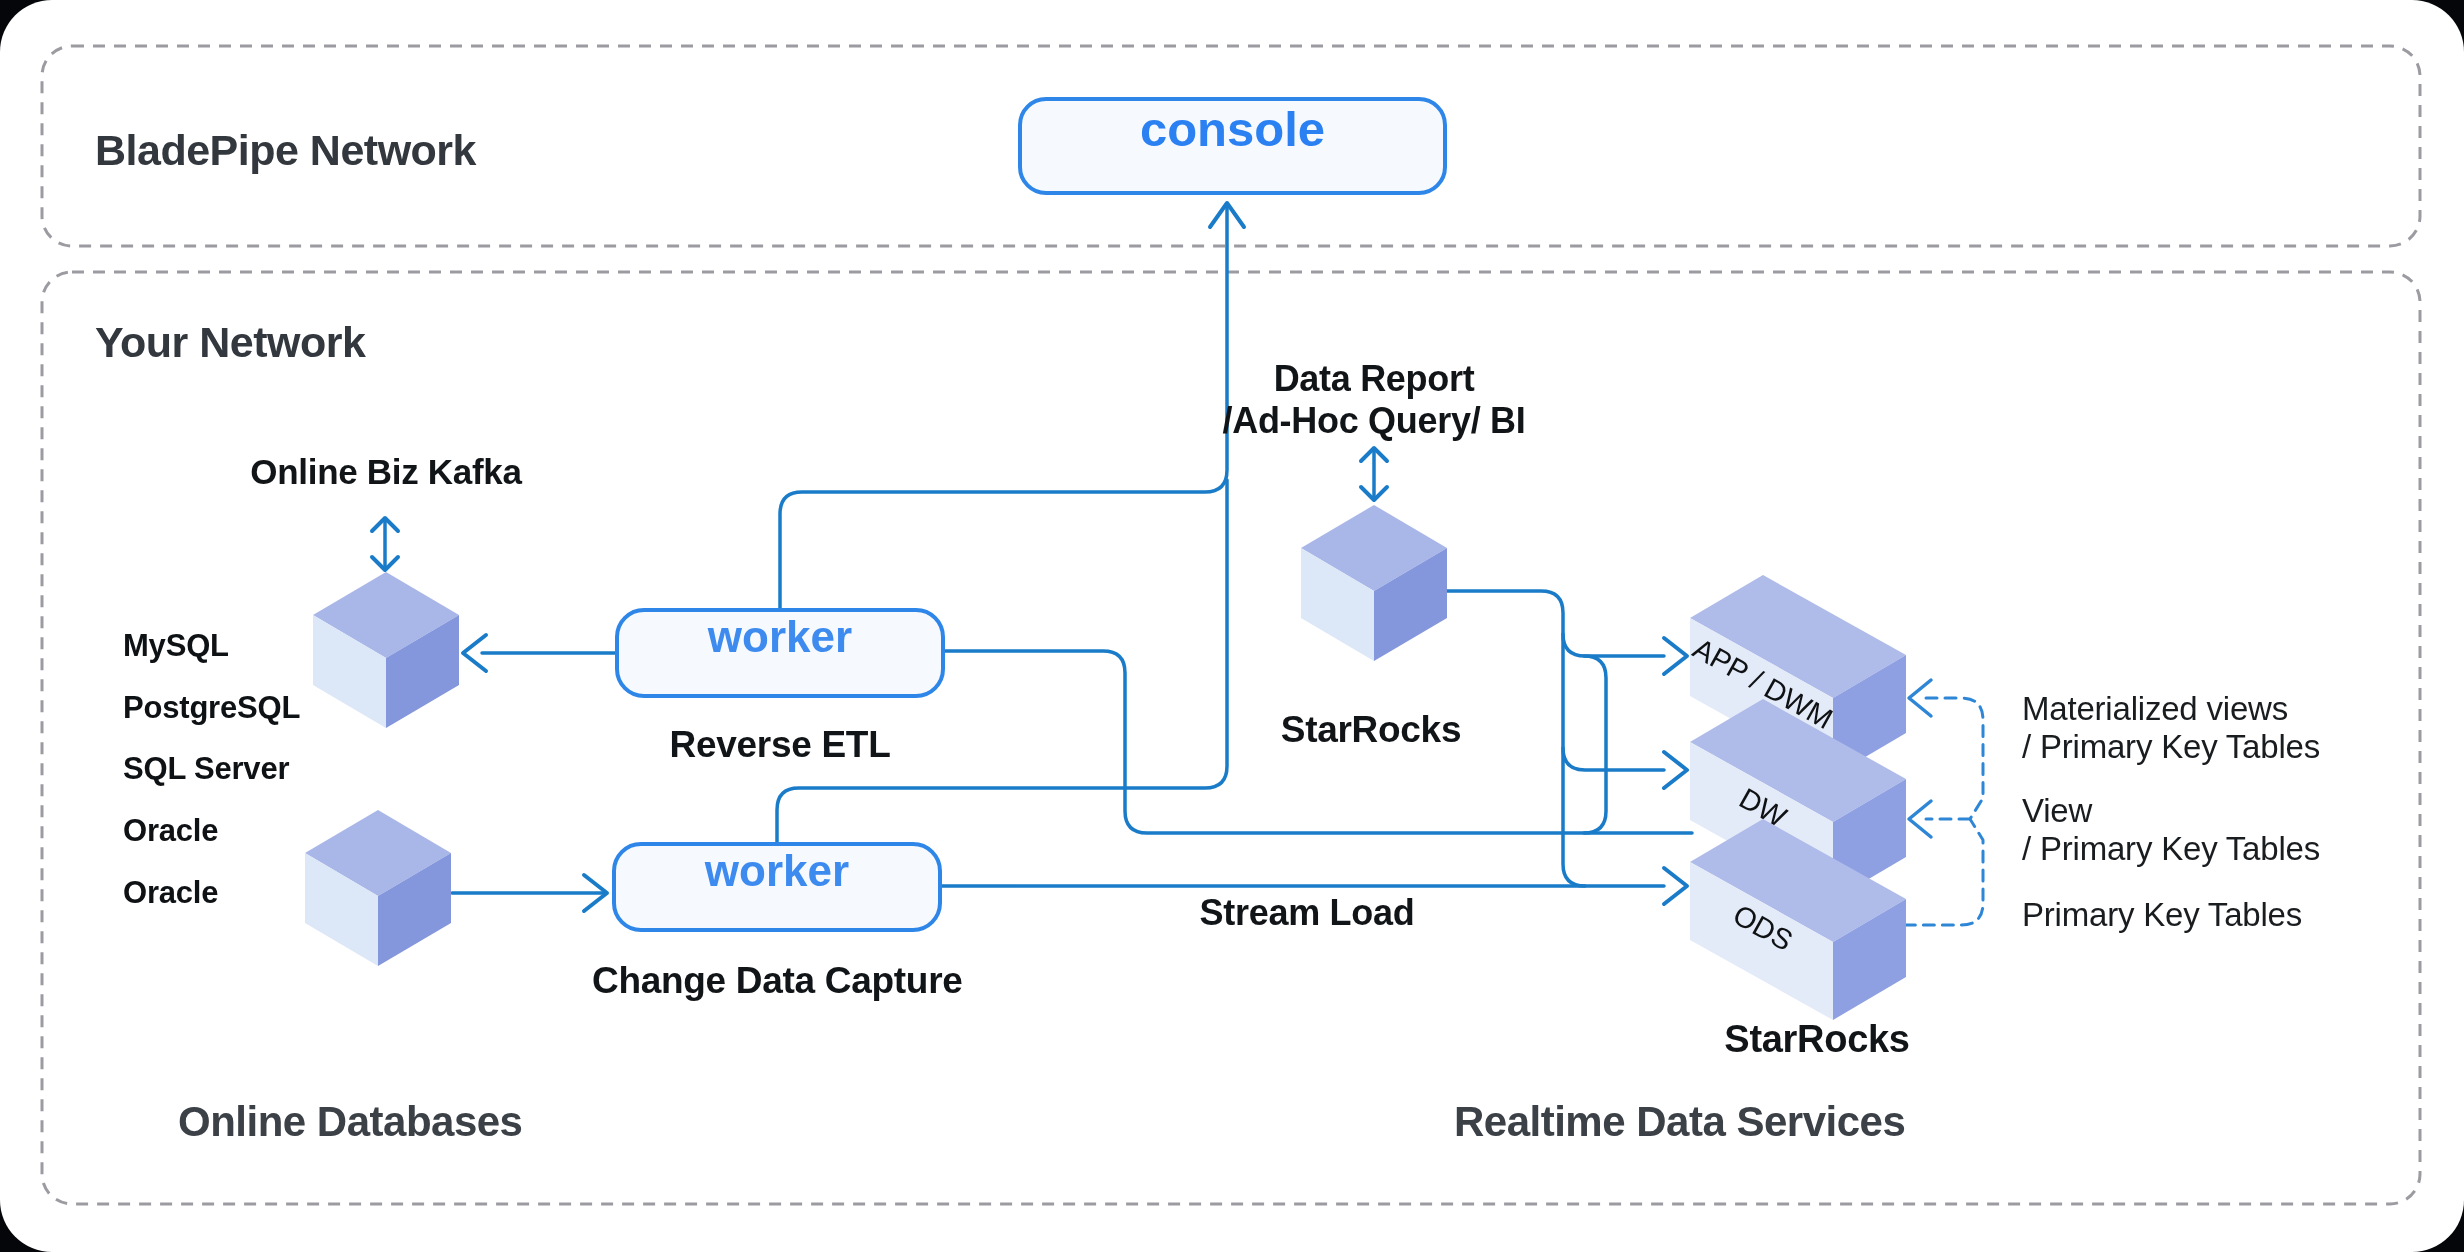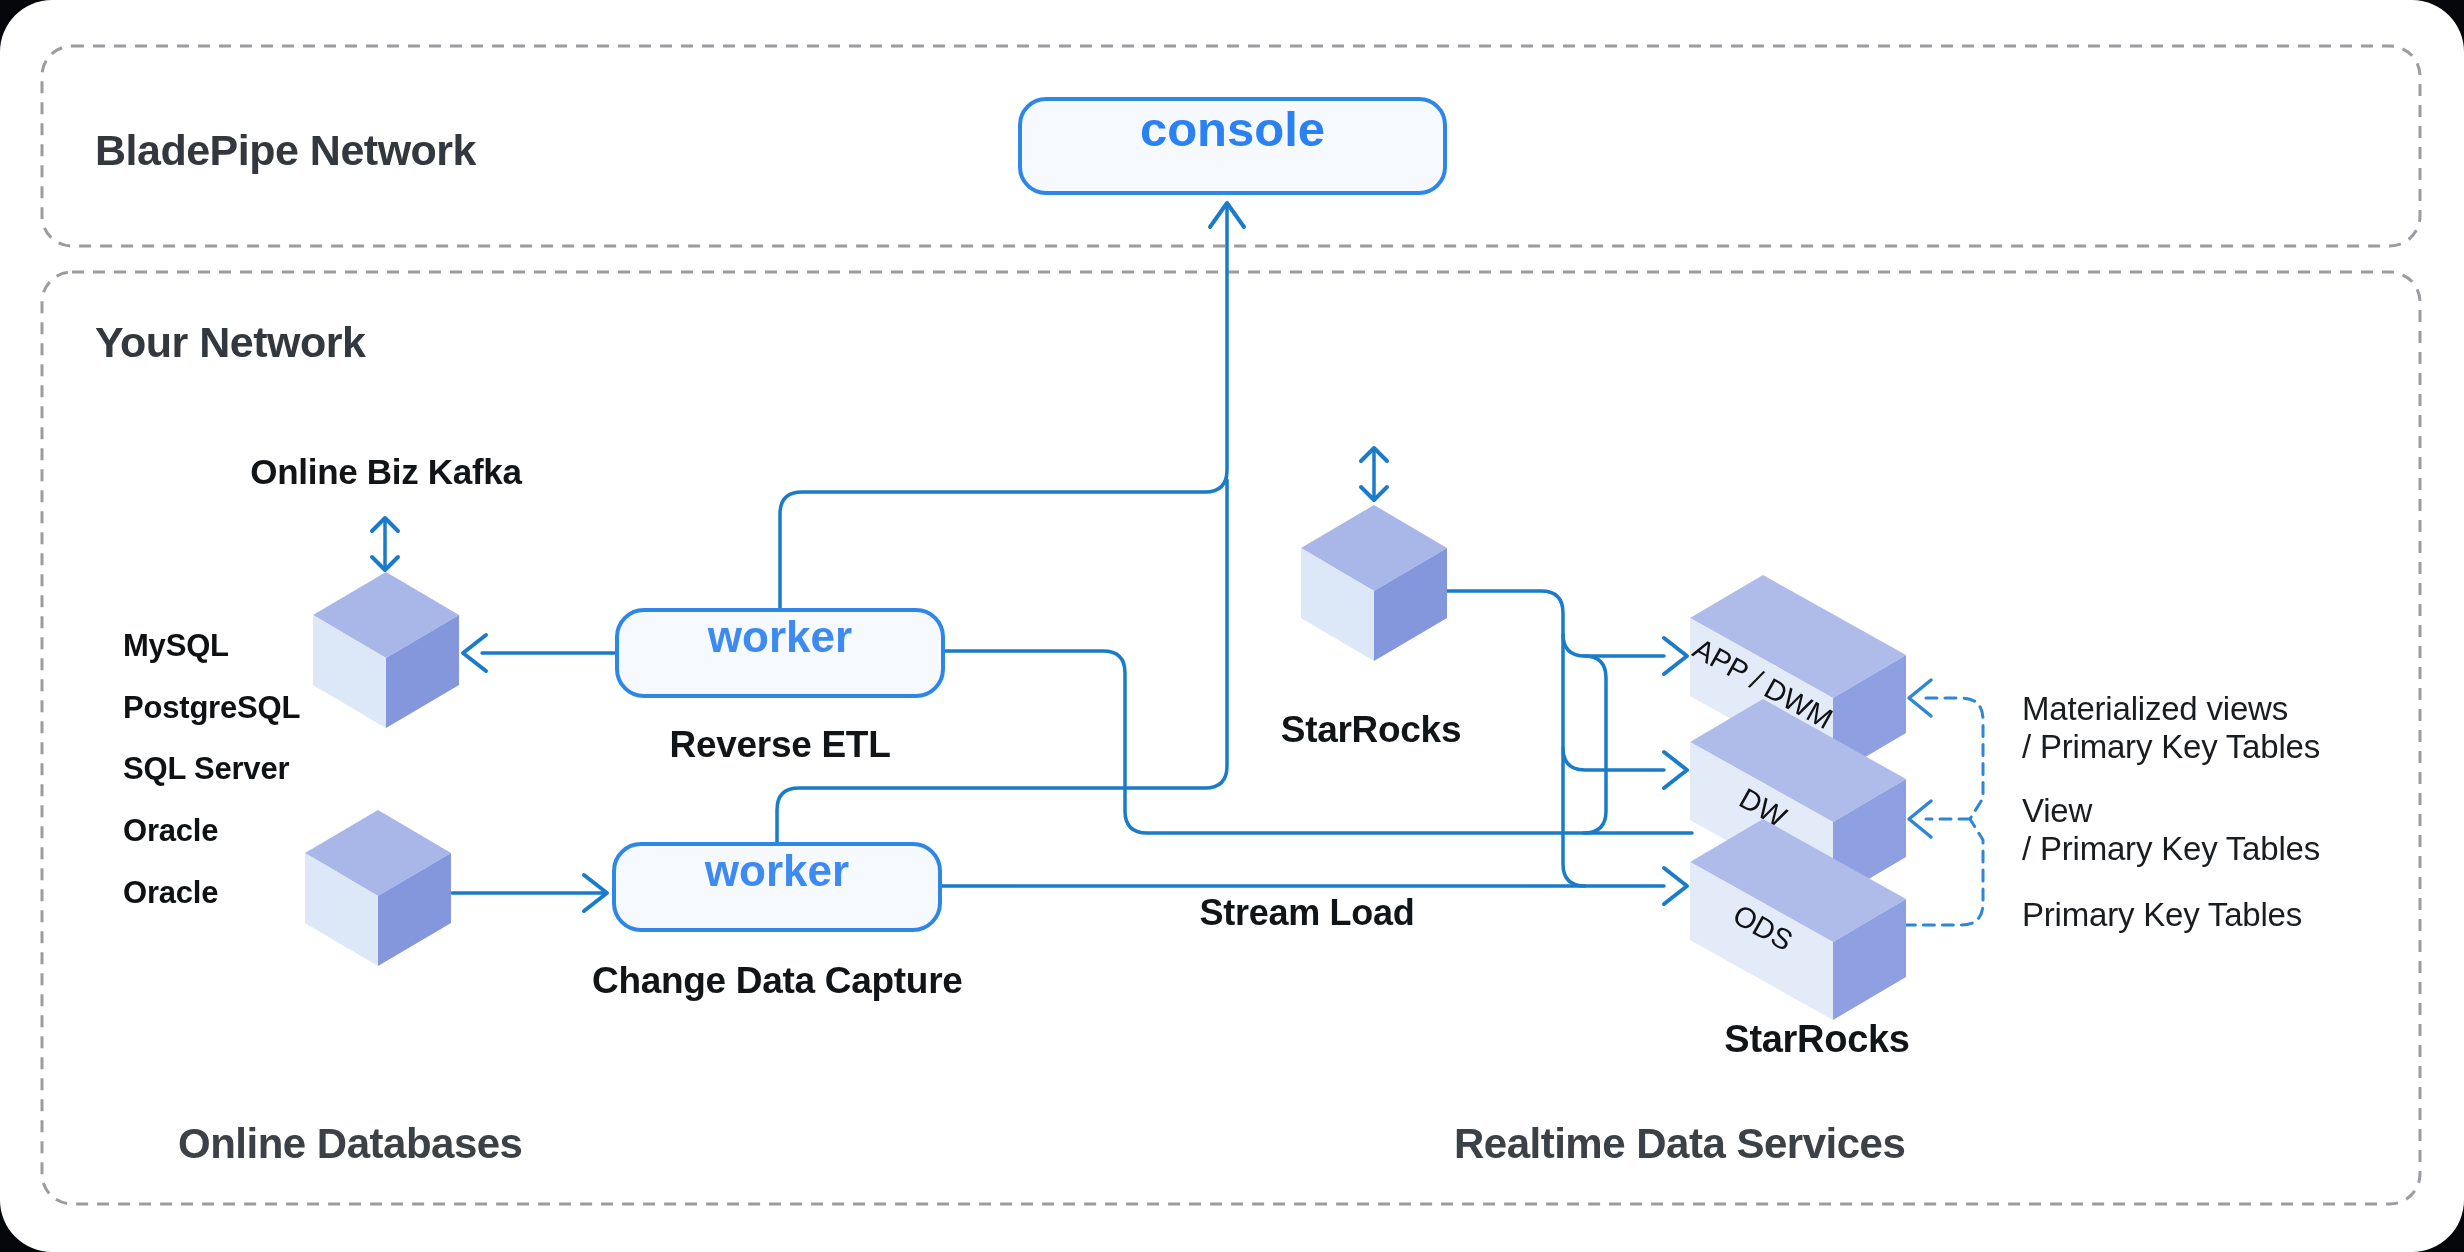--- a/index.html
+++ b/index.html
@@ -11,21 +11,21 @@
   .stage{position:relative;width:2464px;height:1252px;}
   .sheet{position:absolute;inset:0;background:#ffffff;border-radius:52px;}
   .abs{position:absolute;}
   svg{display:block;}
   .hdr{
     position:absolute;font-weight:bold;font-size:43px;color:#33383e;
     letter-spacing:-0.5px;white-space:nowrap;
   }
   .section-label{
     position:absolute;font-weight:bold;font-size:42px;color:#3c4147;
-    letter-spacing:-0.5px;white-space:nowrap;margin-top:22px;
+    letter-spacing:-0.5px;white-space:nowrap;
   }
   .node-box{
     position:absolute;display:flex;align-items:flex-start;justify-content:center;
     background:#f6fafe;border:4px solid #2e87e8;border-radius:28px;
     box-sizing:border-box;
   }
   .console-box{font-size:49px;font-weight:bold;color:#2b80f2;letter-spacing:0px;}
   .worker-box{font-size:44px;font-weight:bold;color:#3e8bf0;border-radius:29px;}
   .diagram-label{
     position:absolute;font-weight:bold;color:#121518;text-align:center;
@@ -150,20 +150,24 @@
   </div>
   <div class="diagram-label" style="left:615px;top:724px;width:330px;font-size:37px">Reverse ETL</div>
 
   <div class="node-box worker-box" style="left:612px;top:842px;width:330px;height:90px">
     <span>worker</span>
   </div>
   <div class="diagram-label" style="left:592px;top:960px;width:370px;font-size:37px">Change Data Capture</div>
 
   <div class="diagram-label" style="left:236px;top:452px;width:300px;font-size:35px">Online Biz Kafka</div>
 
+  <div class="diagram-label" style="left:1174px;top:358px;width:400px;font-size:36px;line-height:42px">
+    <div>Data Report</div>
+    <div>/Ad-Hoc Query/ BI</div>
+  </div>
 
   <div class="diagram-label" style="left:1171px;top:710px;width:400px;font-size:37px;line-height:40px">
     <div>StarRocks</div>
   </div>
 
   <div class="diagram-label" style="left:1157px;top:892px;width:300px;font-size:36px">Stream Load</div>
 
   <div class="diagram-label" style="left:1667px;top:1018px;width:300px;font-size:38px">StarRocks</div>
 
   <div class="db-label" style="top:628px">MySQL</div>

